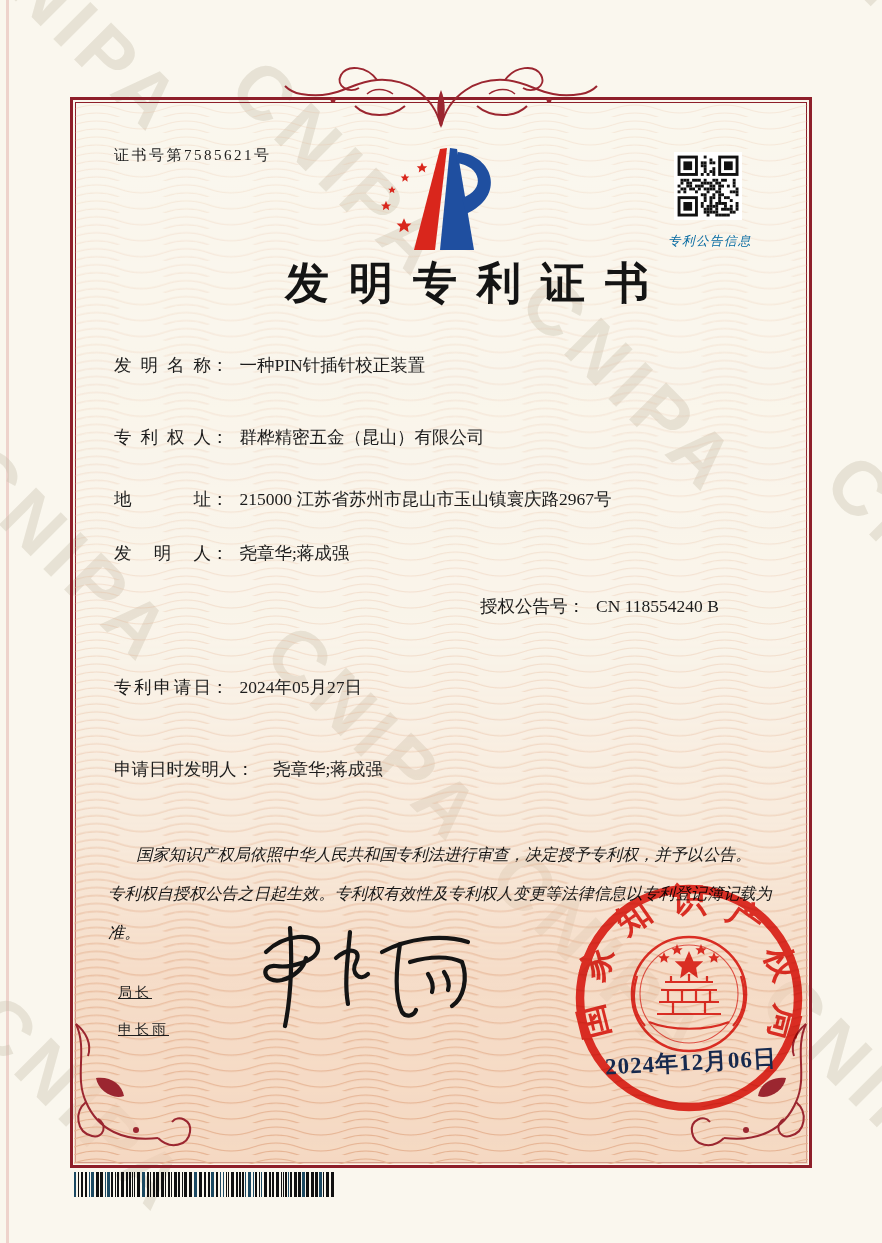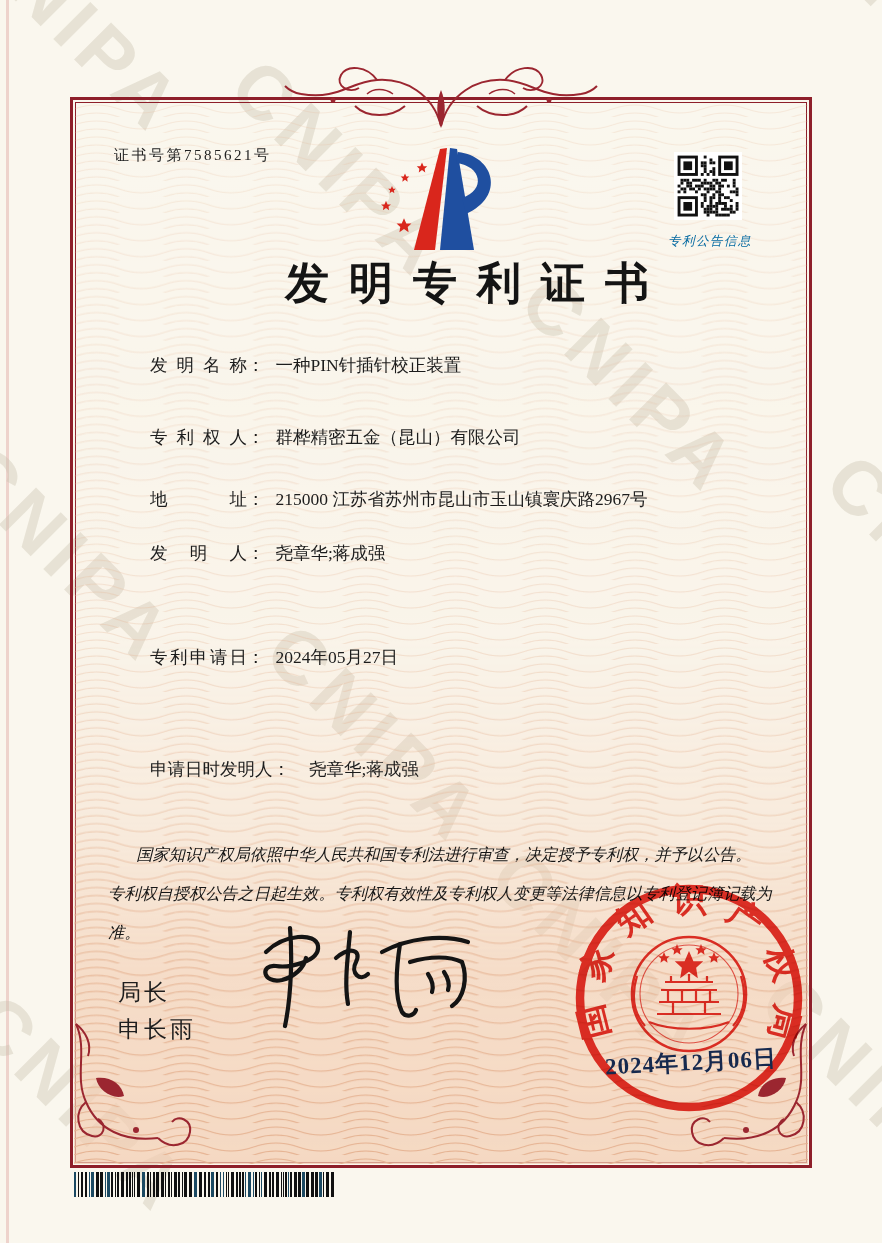--- a/index.html
+++ b/index.html
@@ -23,31 +23,31 @@
   .certno{position:absolute;left:114px;top:146px;font-size:15px;letter-spacing:2.5px;color:#222;z-index:4;}
   .logo{position:absolute;left:378px;top:146px;z-index:4;}
   .qr{position:absolute;left:674px;top:152px;z-index:4;}
   .qr-caption{position:absolute;left:648px;top:233px;width:124px;text-align:center;
               font-size:12.5px;font-style:italic;letter-spacing:1.5px;color:#0369a1;z-index:4;}
   .title{position:absolute;left:70px;top:254px;width:742px;text-align:center;z-index:4;
          font-size:44px;font-weight:bold;letter-spacing:20px;padding-left:20px;
          box-sizing:border-box;color:#141414;margin-left:26px;}
   .row{position:absolute;left:114px;font-size:17.5px;color:#1c1c1c;z-index:4;white-space:nowrap;}
   .row-r{left:480px;}
-  .flabel{display:inline-block;width:97px;text-align:justify;text-align-last:justify;margin-left:36px;}
+  .flabel{display:inline-block;width:97px;text-align:justify;text-align-last:justify;}
   .row.wide .flabel{width:auto;text-align-last:auto;}
   .row-r .flabel{width:auto;text-align-last:auto;}
   .colon{margin-right:11px;}
   .row.wide .fvalue{margin-left:8px;}
   .statement{position:absolute;left:108px;top:836px;width:694px;z-index:4;
              font-size:16.2px;line-height:39px;font-style:italic;color:#161616;}
   .statement .l1{text-indent:1.75em;font-style:italic;}
   .signatory{position:absolute;left:118px;top:974px;z-index:4;
-             font-family:"Liberation Sans","DejaVu Sans",sans-serif;font-size:23px;
-             letter-spacing:3px;color:#1e1e1e;line-height:37px;}
+             font-family:"Liberation Sans","DejaVu Sans",sans-serif;font-size:14px;
+             letter-spacing:3px;color:#1e1e1e;line-height:37px;text-decoration:underline;}
   .signature{position:absolute;left:230px;top:916px;z-index:4;}
   .seal{position:absolute;left:568px;top:880px;z-index:5;opacity:.93;mix-blend-mode:multiply;}
   .seal-date{position:absolute;left:584px;top:1047px;width:214px;text-align:center;z-index:6;
              font-size:23px;font-weight:bold;color:#16294e;transform:rotate(-3deg);letter-spacing:1px;}
   .page-footer{position:absolute;left:70px;top:1122px;width:742px;text-align:center;
                font-size:14.5px;color:#222;z-index:4;}
   .barcode{position:absolute;left:74px;top:1172px;z-index:4;}
 </style>
 </head>
 <body>
@@ -283,21 +283,24 @@
   </div>
   <div class="row" style="top:425px">
     <span class="flabel">专利权人</span><span class="colon">：</span><span class="fvalue">群桦精密五金（昆山）有限公司</span>
   </div>
   <div class="row" style="top:487px">
     <span class="flabel">地址</span><span class="colon">：</span><span class="fvalue">215000 江苏省苏州市昆山市玉山镇寰庆路2967号</span>
   </div>
   <div class="row" style="top:541px">
     <span class="flabel">发明人</span><span class="colon">：</span><span class="fvalue">尧章华;蒋成强</span>
   </div>
-  <div class="row" style="top:645px">
+  <div class="row row-r" style="top:594px">
+    <span class="flabel">授权公告号</span><span class="colon">：</span><span class="fvalue">CN 118554240 B</span>
+  </div>
+  <div class="row" style="top:675px">
     <span class="flabel">专利申请日</span><span class="colon">：</span><span class="fvalue">2024年05月27日</span>
   </div>
   <div class="row wide" style="top:757px">
     <span class="flabel">申请日时发明人</span><span class="colon">：</span><span class="fvalue">尧章华;蒋成强</span>
   </div>
 
   <div class="statement">
     <div class="l1">国家知识产权局依照中华人民共和国专利法进行审查，决定授予专利权，并予以公告。</div>
     <div class="l2">专利权自授权公告之日起生效。专利权有效性及专利权人变更等法律信息以专利登记簿记载为准。</div>
   </div>

